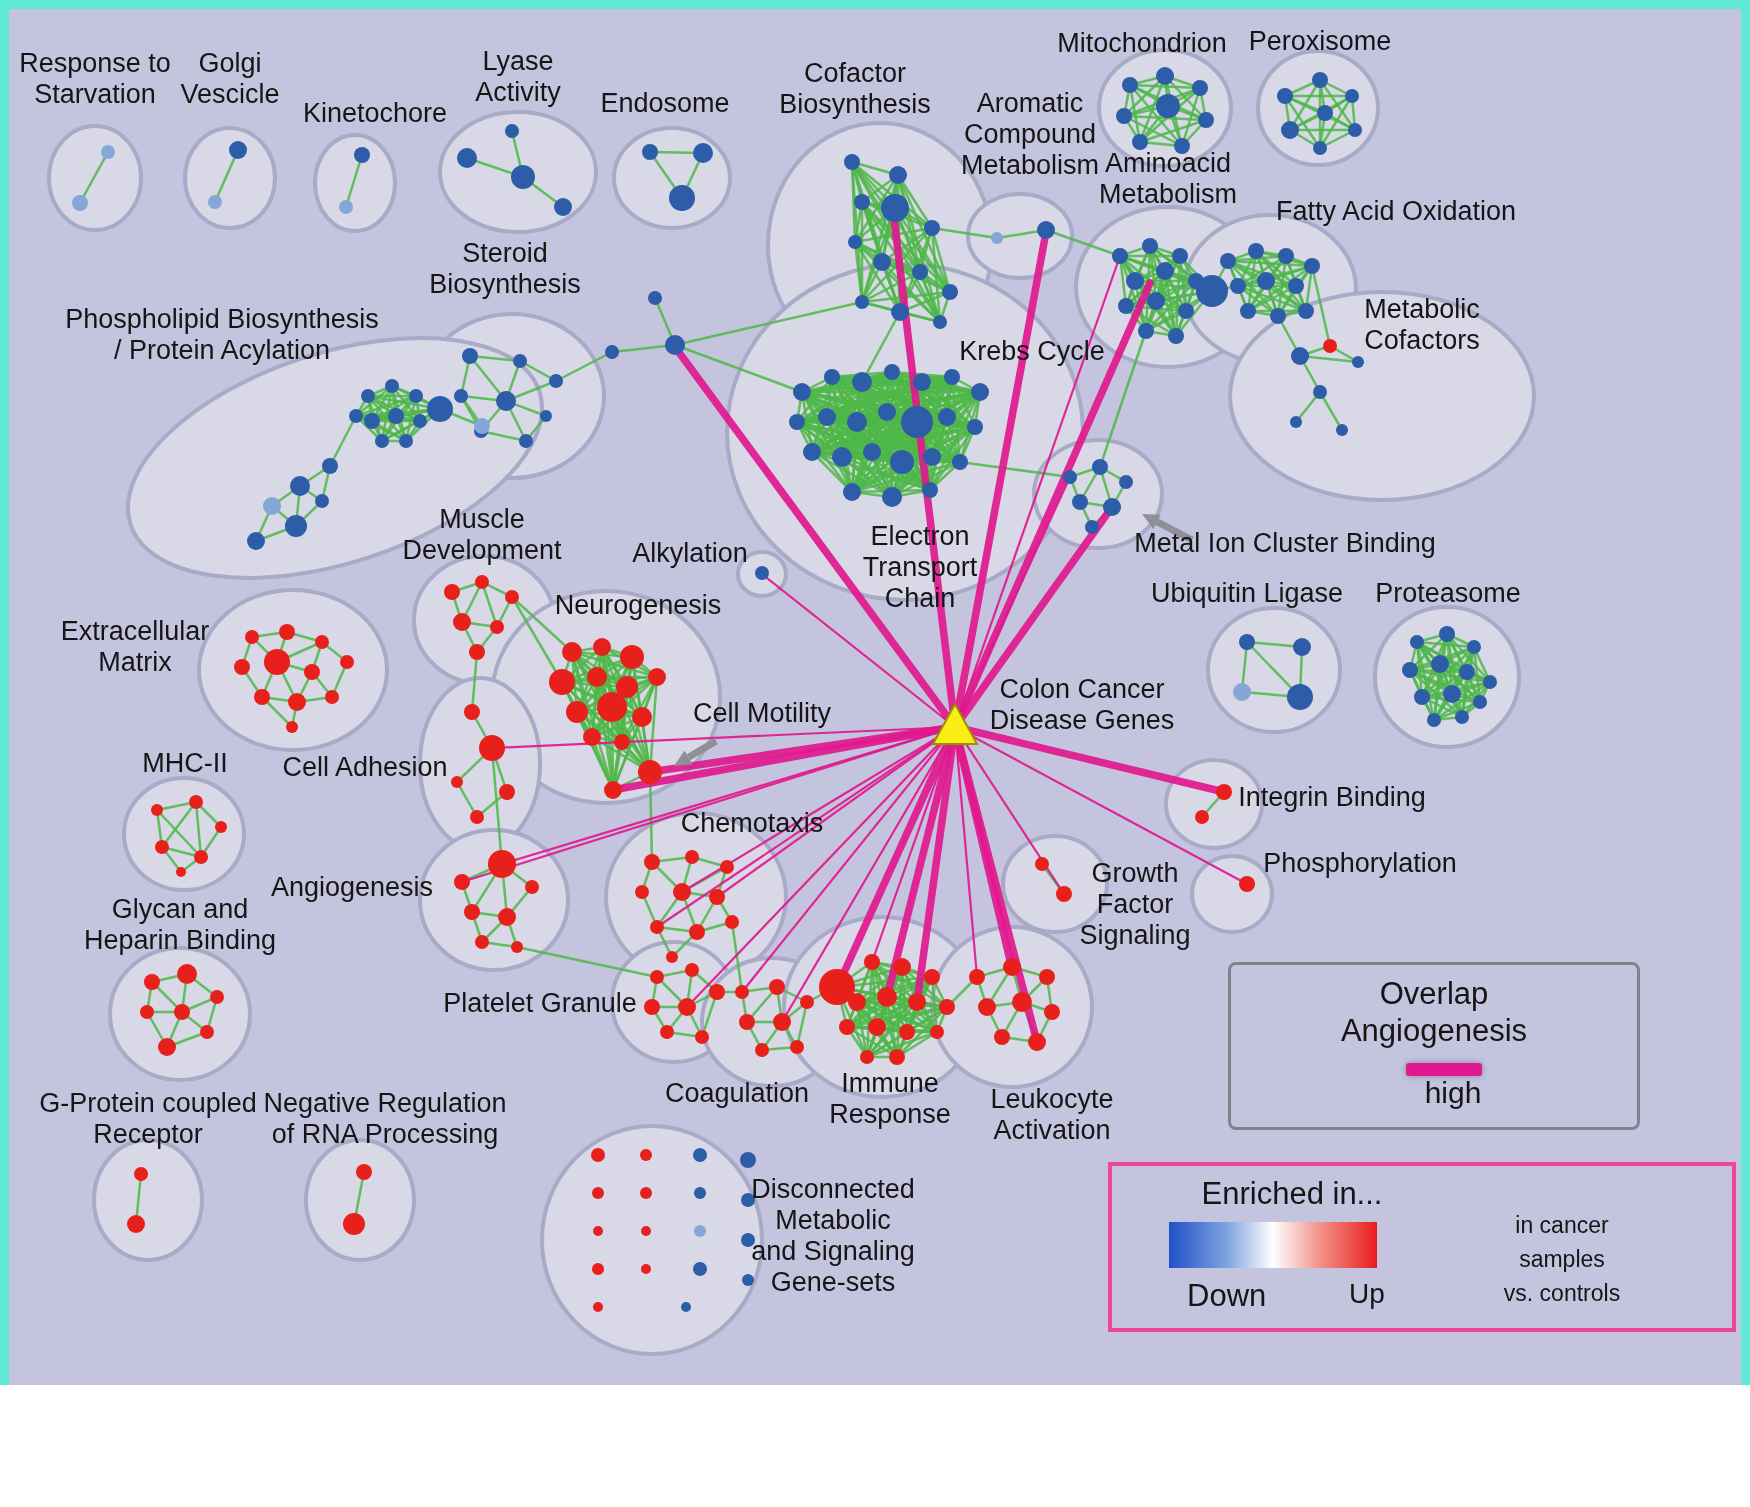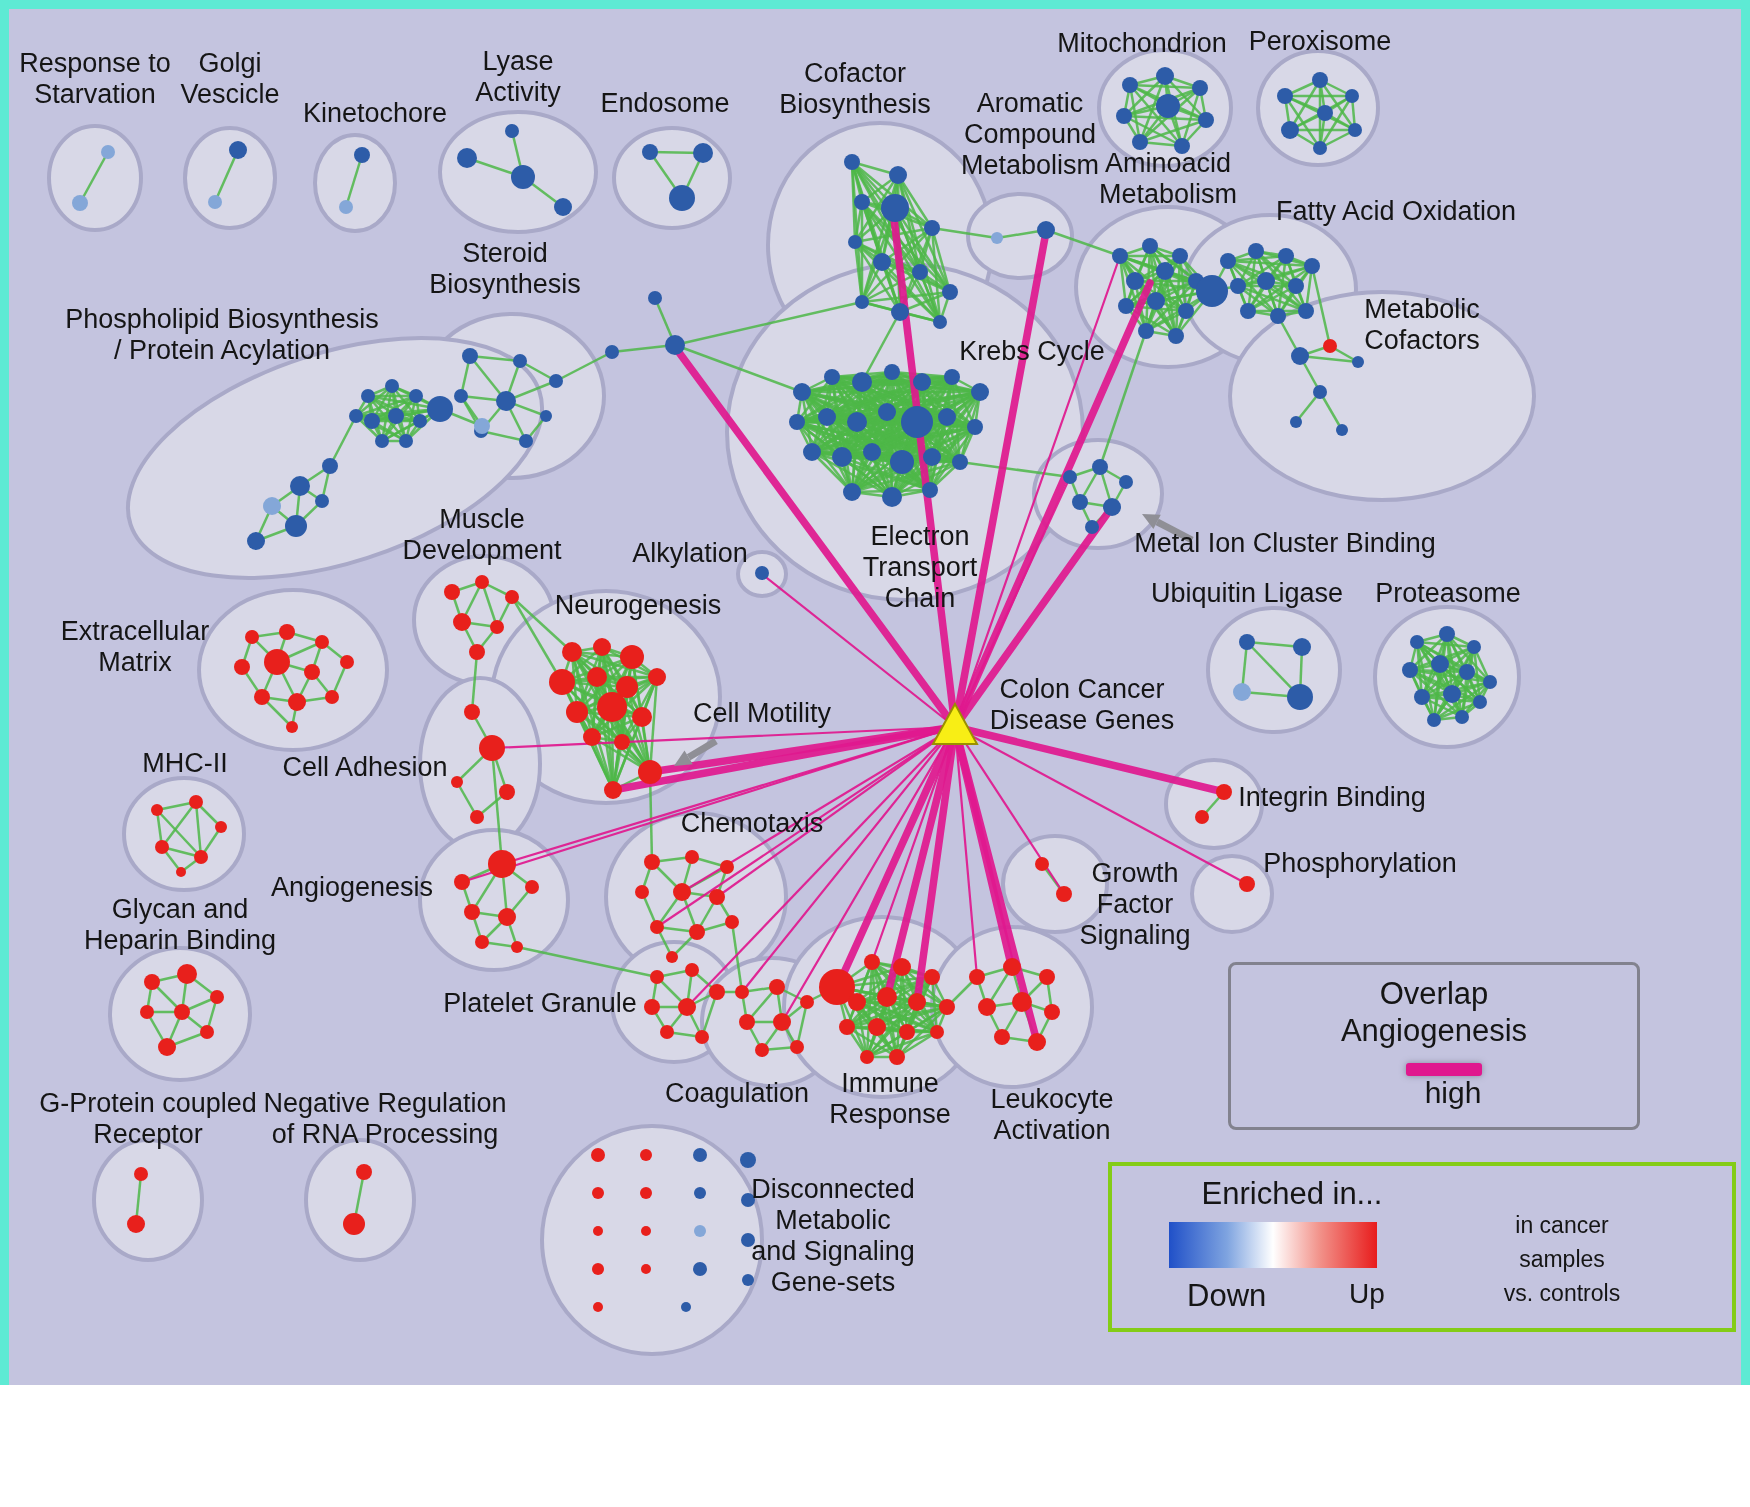--- a/index.html
+++ b/index.html
@@ -9,21 +9,21 @@
   .lbl{font-family:"Liberation Sans",sans-serif;font-size:27px;fill:#151515;}
   .legend{position:absolute;box-sizing:border-box;}
   .legend-overlap{left:1228px;top:962px;width:412px;height:168px;border:3px solid #82828e;border-radius:8px;}
   .lo-title{text-align:center;font-size:31px;line-height:37px;padding-top:10px;}
   .lo-row{display:flex;align-items:center;margin-left:20px;flex-direction:column;}
   .lo-row.high{margin-top:14px;}
   .lo-row.mod{margin-top:26px;}
   .line-high{width:76px;height:13px;background:#e0188e;border-radius:3px;box-shadow:0 0 6px rgba(120,120,140,.8);}
   .line-mod{width:76px;height:3px;background:#e0188e;}
   .lo-label{margin-left:18px;font-size:30px;}
-  .legend-enriched{left:1108px;top:1162px;width:628px;height:170px;border:4px solid #84cc16;}
+  .legend-enriched{left:1108px;top:1162px;width:628px;height:170px;border:4px solid #ec4899;}
   .le-title{position:absolute;left:40px;top:10px;width:280px;text-align:center;font-size:31px;}
   .le-gradient{position:absolute;left:57px;top:56px;width:208px;height:46px;
     background:linear-gradient(90deg,#2050c8 0%,#7fa4e0 28%,#ffffff 50%,#f2948c 72%,#e81c1c 100%);}
   .le-down{position:absolute;left:75px;top:112px;font-size:31px;}
   .le-up{position:absolute;left:237px;top:112px;font-size:28px;}
   .le-note{position:absolute;left:300px;top:42px;width:300px;text-align:center;font-size:23px;line-height:34px;}
 </style>
 </head>
 <body>
 

